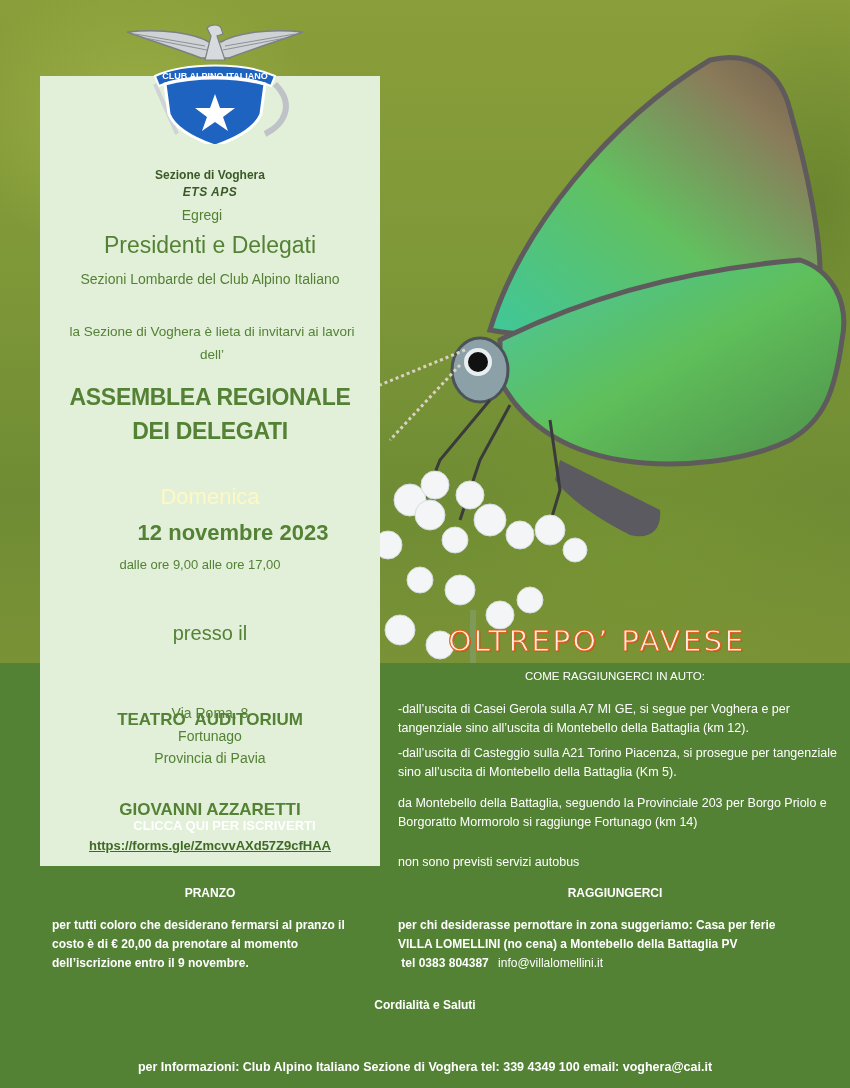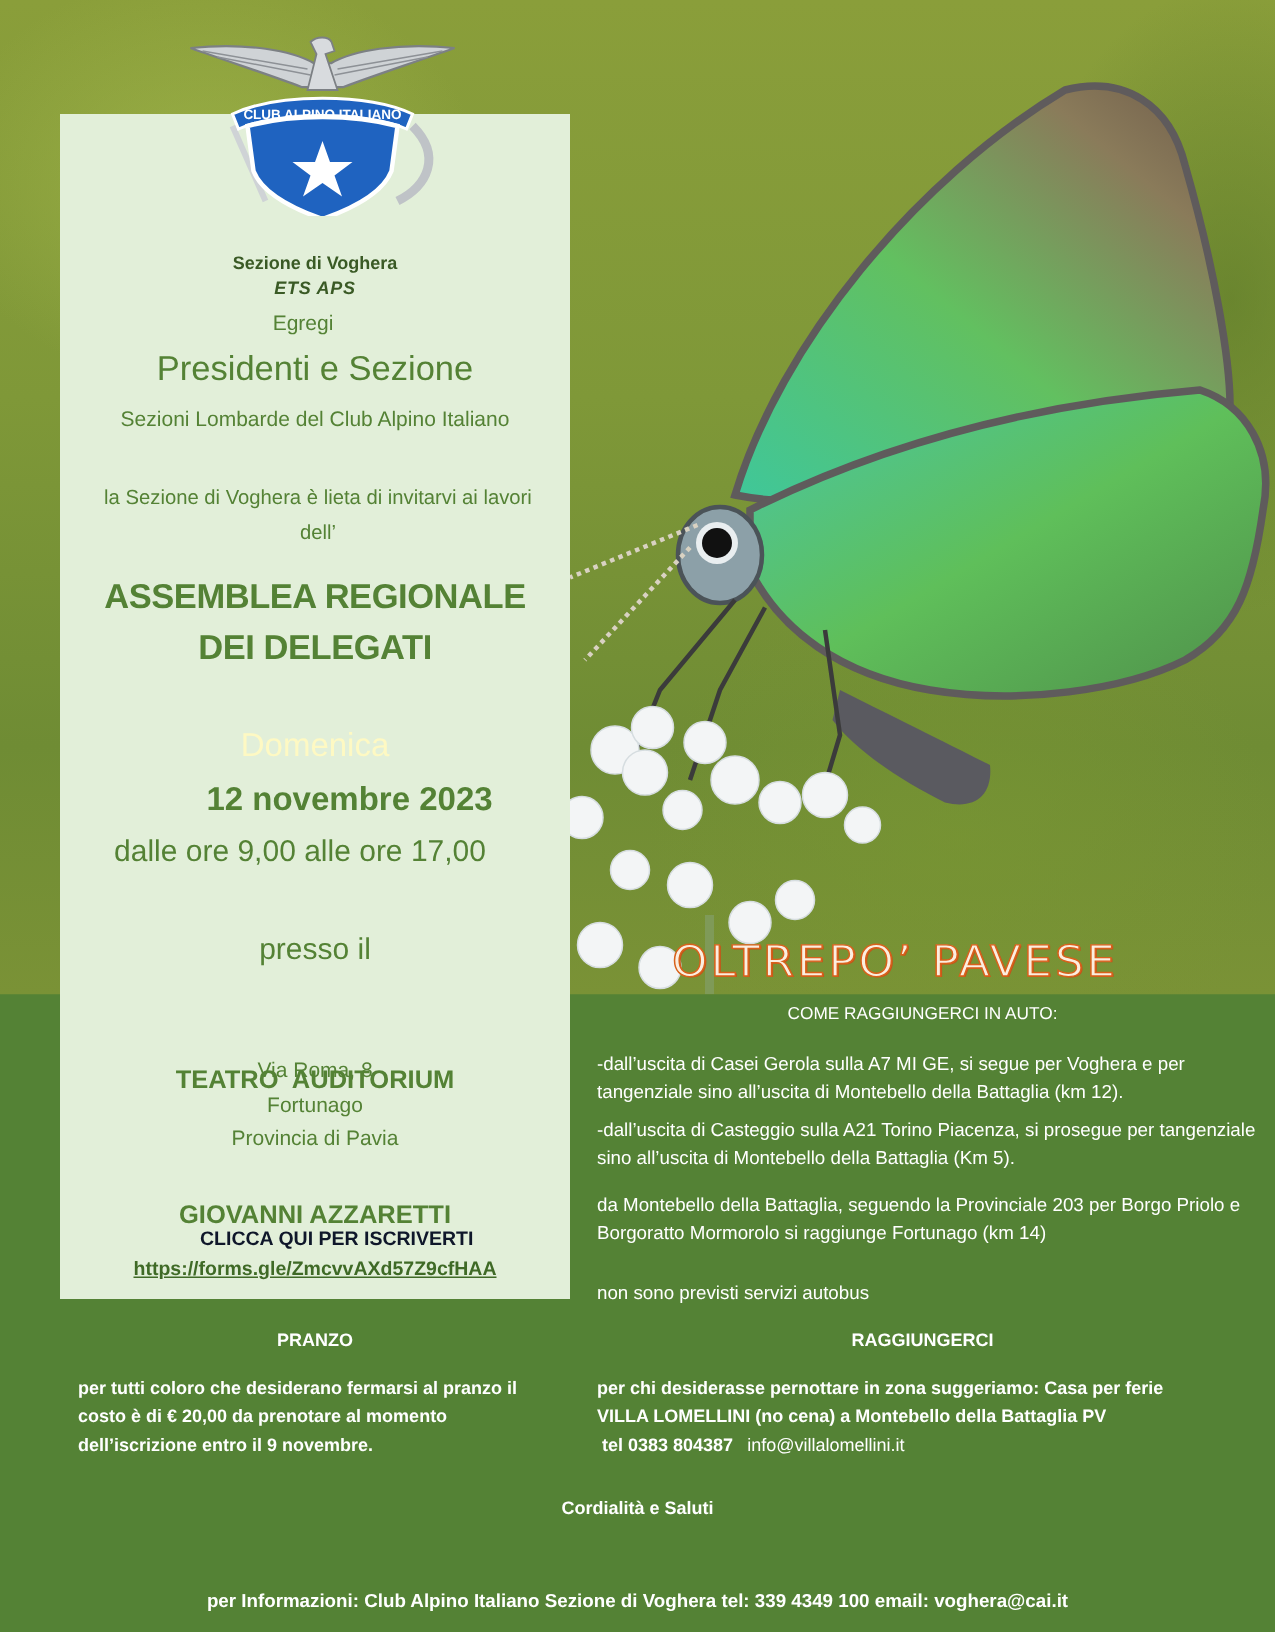--- a/index.html
+++ b/index.html
@@ -44,25 +44,25 @@
   .logo { position: absolute; left: 125px; top: 24px; width: 180px; height: 120px; }
   .t-sezione { position: absolute; top: 168px; left: 40px; width: 340px; text-align: center; font-size: 12px; font-weight: bold; color: #3a5a25; }
   .t-ets { position: absolute; top: 185px; left: 40px; width: 340px; text-align: center; font-size: 12px; font-weight: bold; font-style: italic; color: #3a5a25; letter-spacing: 0.5px; }
   .t-egregi { position: absolute; top: 207px; left: 40px; width: 324px; text-align: center; font-size: 14px; color: #548235; }
   .t-presidenti { position: absolute; top: 232px; left: 40px; width: 340px; text-align: center; font-size: 23px; color: #548235; }
   .t-sezioni { position: absolute; top: 271px; left: 40px; width: 340px; text-align: center; font-size: 14px; color: #548235; }
   .t-invito { position: absolute; top: 320px; left: 62px; width: 300px; text-align: center; font-size: 13.5px; line-height: 23px; color: #548235; }
   .t-assemblea { position: absolute; top: 380px; left: 40px; width: 340px; text-align: center; font-size: 23px; font-weight: bold; line-height: 34px; color: #548235; letter-spacing: -0.3px; }
   .t-domenica { position: absolute; top: 484px; left: 40px; width: 340px; text-align: center; font-size: 22px; color: #fef9c3; }
   .t-data { position: absolute; top: 520px; left: 40px; width: 386px; text-align: center; font-size: 22px; font-weight: bold; color: #548235; }
-  .t-orario { position: absolute; top: 557px; left: 40px; width: 320px; text-align: center; font-size: 20px; color: #548235; }
+  .t-orario { position: absolute; top: 557px; left: 40px; width: 320px; text-align: center; font-size: 13px; color: #548235; }
   .t-presso { position: absolute; top: 622px; left: 40px; width: 340px; text-align: center; font-size: 20px; color: #548235; }
   .t-teatro { position: absolute; top: 645px; left: 40px; width: 340px; text-align: center; font-size: 17px; font-weight: bold; line-height: 30px; color: #548235; white-space: pre; }
   .t-addr { position: absolute; top: 702px; left: 40px; width: 340px; text-align: center; font-size: 14px; line-height: 22.5px; color: #548235; }
-  .t-clicca { position: absolute; top: 818px; left: 40px; width: 369px; text-align: center; font-size: 13px; font-weight: bold; color: #0f172a; }
+  .t-clicca { position: absolute; top: 818px; left: 40px; width: 369px; text-align: center; font-size: 13px; font-weight: bold; color: #ffffff; }
   .t-link { position: absolute; top: 838px; left: 40px; width: 340px; text-align: center; font-size: 13px; font-weight: bold; color: #3f6a26; text-decoration: underline; cursor: pointer; }
 
   
   .w { color: #ffffff; position: absolute; }
   .come { top: 670px; left: 390px; width: 450px; text-align: center; font-size: 11.5px; font-weight: normal; }
   .dir { left: 398px; width: 445px; font-size: 12.5px; line-height: 19px; }
   .dir1 { top: 700px; }
   .dir2 { top: 744px; }
   .dir3 { top: 794px; }
   .dir4 { top: 853px; }
@@ -151,21 +151,21 @@
   <text x="90" y="55" text-anchor="middle" font-family="Liberation Sans, sans-serif" font-size="9" font-weight="bold" fill="#ffffff">CLUB ALPINO ITALIANO</text>
 
   <path d="M40 60 C70 52 110 52 140 60 L136 90 C130 105 110 115 90 122 C70 115 50 105 44 90 Z" fill="#1f63c0" stroke="#ffffff" stroke-width="3"></path>
 
   <path d="M90 70 L95 84 L110 84 L98 93 L103 107 L90 98 L77 107 L82 93 L70 84 L85 84 Z" fill="#ffffff"></path>
 </svg>
 
 <div class="t-sezione">Sezione di Voghera</div>
 <div class="t-ets">ETS APS</div>
 <div class="t-egregi">Egregi</div>
-<div class="t-presidenti">Presidenti e Sezione</div>
+<div class="t-presidenti">Presidenti e Delegati</div>
 <div class="t-sezioni">Sezioni Lombarde del Club Alpino Italiano</div>
 <div class="t-invito">la Sezione di Voghera è lieta di invitarvi ai lavori dell’</div>
 <div class="t-assemblea">
   <div>ASSEMBLEA REGIONALE</div>
   <div>DEI DELEGATI</div>
 </div>
 <div class="t-domenica">Domenica</div>
 <div class="t-data">12 novembre 2023</div>
 <div class="t-orario">dalle ore 9,00 alle ore 17,00</div>
 <div class="t-presso">presso il</div>

